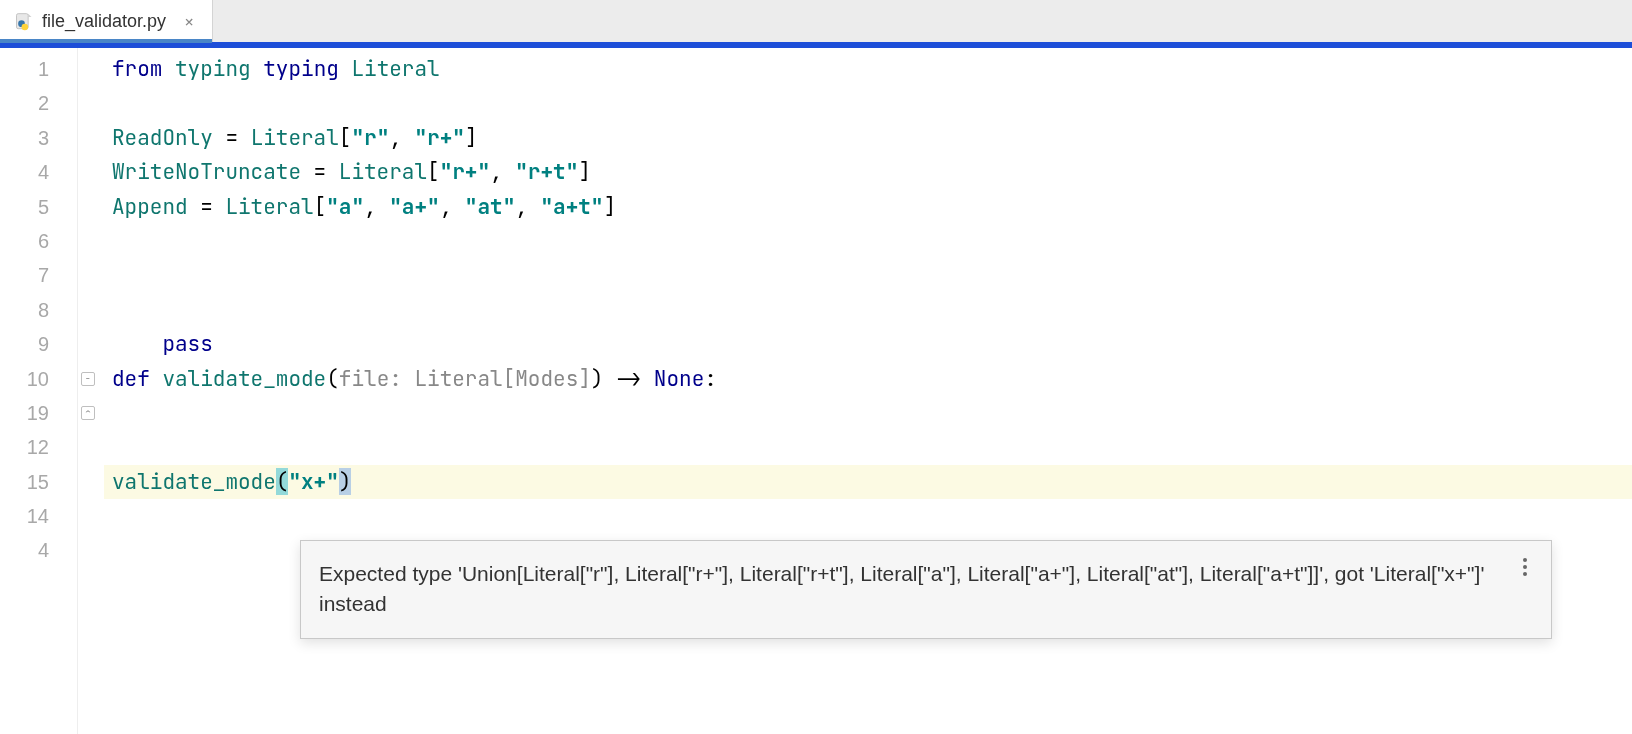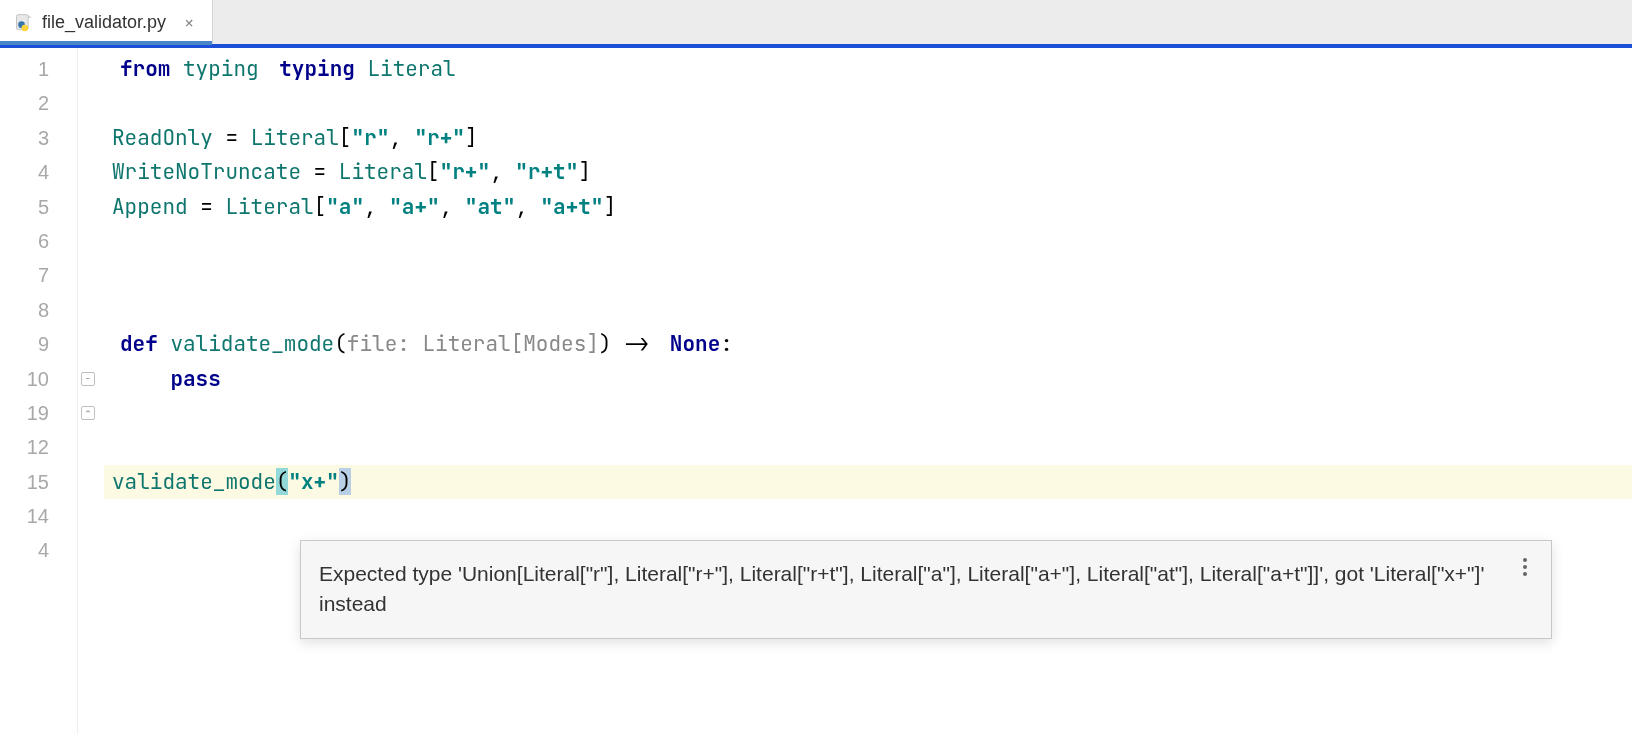--- a/index.html
+++ b/index.html
@@ -10,21 +10,21 @@
     width: 1632px;
     height: 734px;
     overflow: hidden;
     position: relative;
   }
   .tab-bar {
     height: 48px;
     background: #ececec;
     display: flex;
     align-items: stretch;
-    border-bottom: 4px solid #1d4ed8;
+    border-bottom: 6px solid #1d4ed8;
   }
   .tab {
     background: #ffffff;
     display: flex;
     align-items: center;
     padding: 0 14px;
     gap: 8px;
     border-right: 1px solid #d4d4d4;
     position: relative;
   }
@@ -100,21 +100,21 @@
   .code-line {
     height: 34.4px;
     line-height: 34.4px;
     white-space: pre;
     padding-left: 8px;
     position: relative;
   }
   .hl-line {
     background: #fcfae3;
   }
-  .kw { color: #00008b; font-weight: bold; margin-left: 8px; }
+  .kw { color: #00008b; font-weight: normal; }
   .str { color: #008080; font-weight: bold; }
   .id { color: #0f766e; }
   .type-hint { color: #888; }
   .bulb {
     position: absolute;
     left: 24px;
     top: 4px;
   }
   .sel-bracket {
     background: #93d9d9;
@@ -210,22 +210,22 @@
 
   <div class="code-area">
     <div class="code-line"><span class="kw">from</span> <span class="id">typing</span> <span class="kw">typing</span> <span class="id">Literal</span></div>
     <div class="code-line"></div>
     <div class="code-line"><span class="id">ReadOnly</span><span> = </span><span class="id">Literal</span><span>[</span><span class="str">"r"</span><span>, </span><span class="str">"r+"</span><span>]</span></div>
     <div class="code-line"><span class="id">WriteNoTruncate</span><span> = </span><span class="id">Literal</span><span>[</span><span class="str">"r+"</span><span>, </span><span class="str">"r+t"</span><span>]</span></div>
     <div class="code-line"><span class="id">Append</span><span> = </span><span class="id">Literal</span><span>[</span><span class="str">"a"</span><span>, </span><span class="str">"a+"</span><span>, </span><span class="str">"at"</span><span>, </span><span class="str">"a+t"</span><span>]</span></div>
     <div class="code-line"></div>
     <div class="code-line"></div>
     <div class="code-line"></div>
+    <div class="code-line">    <span class="kw">pass</span></div>
     <div class="code-line"><span class="kw">def</span> <span class="id">validate_mode</span><span>(</span><span class="type-hint">file: Literal[Modes]</span><span>)</span><span> -&gt; </span><span class="kw">None</span><span>:</span></div>
-    <div class="code-line">    <span class="kw">pass</span></div>
     <div class="code-line"></div>
     <div class="code-line">
       <span class="bulb">
         <svg width="20" height="24" viewBox="0 0 20 24">
           <ellipse cx="10" cy="9" rx="7" ry="8" fill="#ffb300"></ellipse>
           <rect x="6" y="16" width="8" height="4" rx="1" fill="#aaa"></rect>
           <line x1="6" y1="22" x2="14" y2="22" stroke="#888" stroke-width="1.5"></line>
         </svg>
       </span>
     </div>

